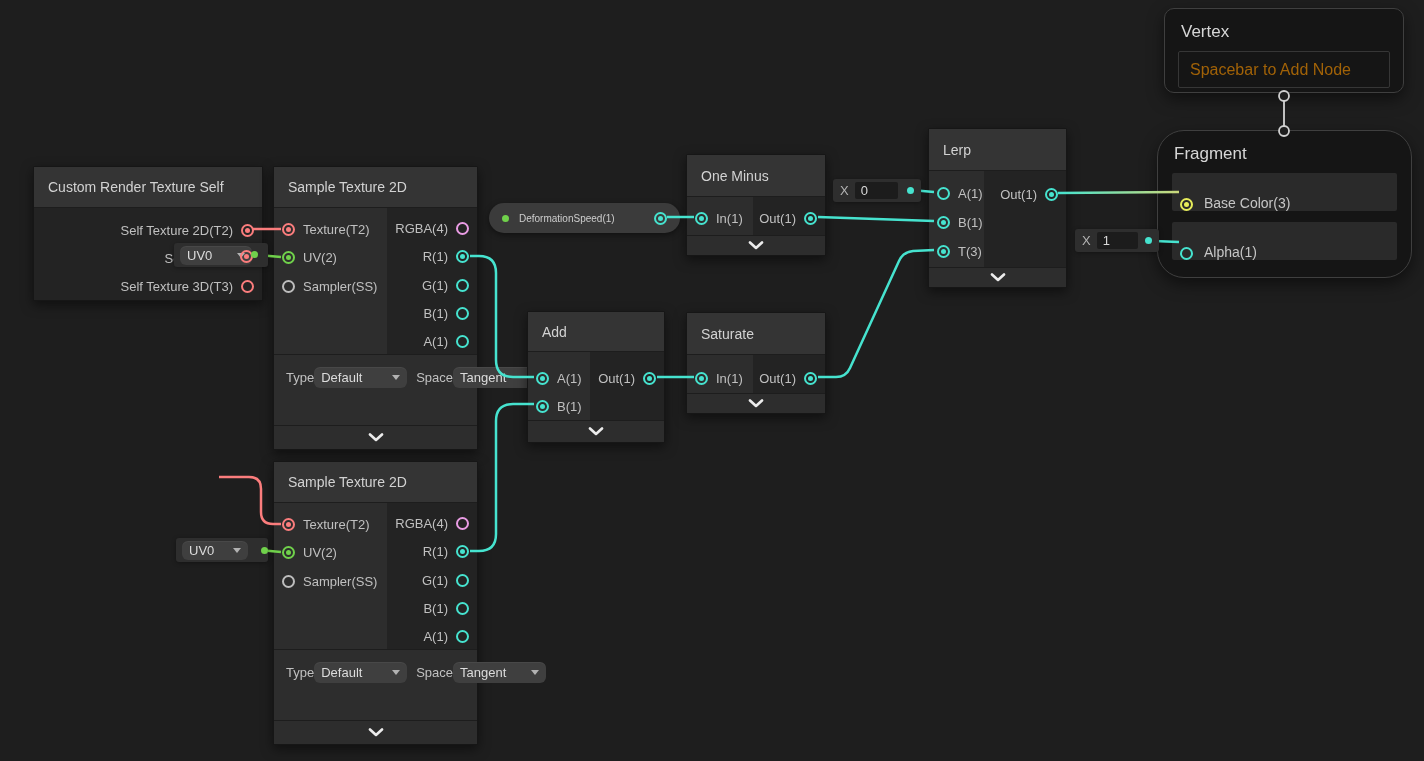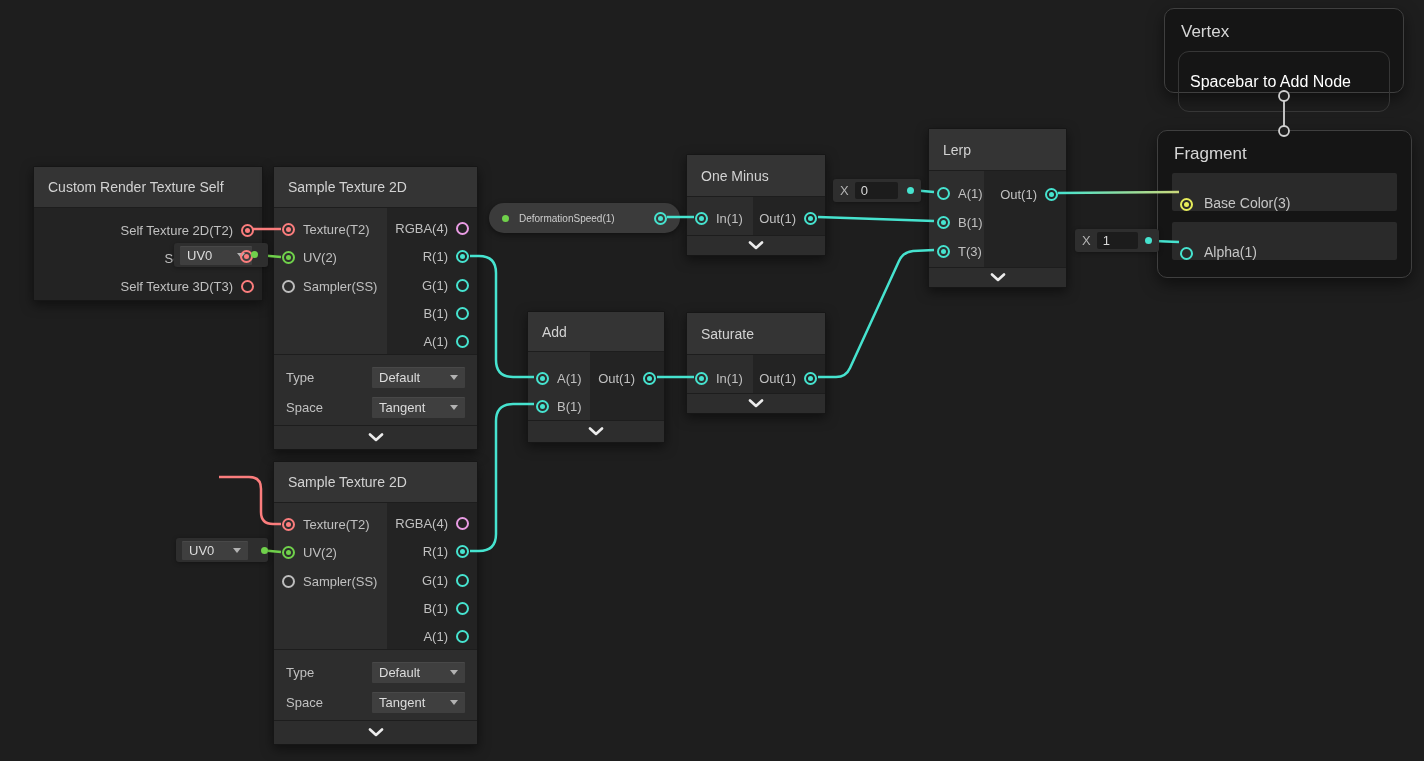--- a/index.html
+++ b/index.html
@@ -15,46 +15,46 @@
   .in-col{background:#2d2d2d;box-sizing:border-box;}
   .out-col{flex:1;background:#232323;box-sizing:border-box;}
   .prow{display:flex;align-items:center;height:28px;gap:8px;font-size:13px;color:#c0c0c0;}
   .in-col .prow{padding-left:8px;}
   .out-col .prow{justify-content:flex-end;padding-right:8px;}
   .port{width:9px;height:9px;border-radius:50%;border:2px solid var(--pc);flex:none;position:relative;}
   .port.connected::after{content:"";position:absolute;inset:2px;background:var(--pc);border-radius:50%;}
   .pc-cyan{--pc:#46e3cf;} .pc-red{--pc:#fb7d7d;} .pc-green{--pc:#70d14b;}
   .pc-pink{--pc:#ea9ce4;} .pc-yellow{--pc:#e6ec5a;} .pc-gray{--pc:#bdbdbd;}
   .settings{background:#2d2d2d;border-top:1px solid #1d1d1d;padding:12px 12px 10px;box-sizing:border-box;
-            display:flex;flex-direction:column;gap:9px;}
+            display:flex;flex-direction:row;gap:9px;}
   .setting-row{display:flex;align-items:center;justify-content:space-between;height:21px;
                font-size:13px;color:#c0c0c0;}
-  .dropdown{background:#3f3f3f;border-radius:1px;height:21px;display:flex;align-items:center;
+  .dropdown{background:#3f3f3f;border-radius:6px;height:21px;display:flex;align-items:center;
             justify-content:space-between;padding:0 7px;width:79px;color:#dcdcdc;font-size:13px;
             box-shadow:inset 0 1px 0 rgba(255,255,255,.05);}
   .caret{width:0;height:0;border-left:4.5px solid transparent;border-right:4.5px solid transparent;
          border-top:5px solid #b2b2b2;}
   .chevbar{background:#2d2d2d;border-top:1px solid #1d1d1d;display:flex;align-items:center;
            justify-content:center;}
 
   
   .pill{position:absolute;height:30px;background:#3b3b3b;border-radius:15px;display:flex;
         align-items:center;box-shadow:0 2px 6px rgba(0,0,0,.45);color:#cdcdcd;font-size:10px;
         padding:0 13px;gap:10px;z-index:1;box-sizing:border-box;}
   .dot-sm{width:7px;height:7px;border-radius:50%;flex:none;}
   .dot-green{background:#70d14b;} .dot-cyan{background:#46e3cf;}
 
   
   .context{position:absolute;background:#151515;border:1px solid #3f3f3f;border-radius:10px;
            box-shadow:0 6px 16px rgba(0,0,0,.5);z-index:1;box-sizing:border-box;}
   .context-title{font-size:17px;color:#d6d6d6;padding:13px 16px 9px;}
   .slot{background:#2a2a2a;border-radius:2px;height:38px;display:flex;align-items:flex-end;gap:11px;
         padding:0 8px;margin:0 14px 11px;font-size:14px;color:#c6c6c6;}
-  .placeholder{margin:0 13px;border:1px solid #363636;border-radius:11px;height:29px;display:flex;
-               align-items:center;padding:15px 11px;color:#ffffff;font-size:16px;}
+  .placeholder{margin:0 13px;border:1px solid #363636;border-radius:2px;height:29px;display:flex;
+               align-items:center;padding:3px 11px;color:#a16207;font-size:16px;}
 
   
   .wpanel{position:absolute;background:#2e2e2e;border-radius:3px;display:flex;align-items:center;
           box-shadow:0 1px 4px rgba(0,0,0,.35);z-index:3;box-sizing:border-box;}
   .x-label{color:#b4b4b4;font-size:13px;}
   .field{background:#1c1c1c;border-radius:2px;color:#d8d8d8;font-size:13px;display:flex;
          align-items:center;padding:0 6px;box-sizing:border-box;}
 
   svg.wires{position:absolute;left:0;top:0;z-index:2;pointer-events:none;}
   svg.wires path,svg.wires line{pointer-events:stroke;}
@@ -331,21 +331,21 @@
     <span>DeformationSpeed(1)</span>
     <span class="port pc-cyan connected" style="margin-left:auto;"></span>
   </div>
 
 
   <div class="context" style="left:1164px;top:8px;width:240px;height:85px;">
     <div class="context-title">Vertex</div>
     <div class="placeholder">Spacebar to Add Node</div>
   </div>
 
-  <div class="context" style="left:1157px;top:130px;width:255px;height:148px;">
+  <div class="context" style="left:1157px;top:130px;width:255px;height:148px;border-radius:27px;">
     <div class="context-title">Fragment</div>
     <div class="slot">
       <span class="port pc-yellow connected"></span>
       <span>Base Color(3)</span>
     </div>
     <div class="slot">
       <span class="port pc-cyan"></span>
       <span>Alpha(1)</span>
     </div>
   </div>

